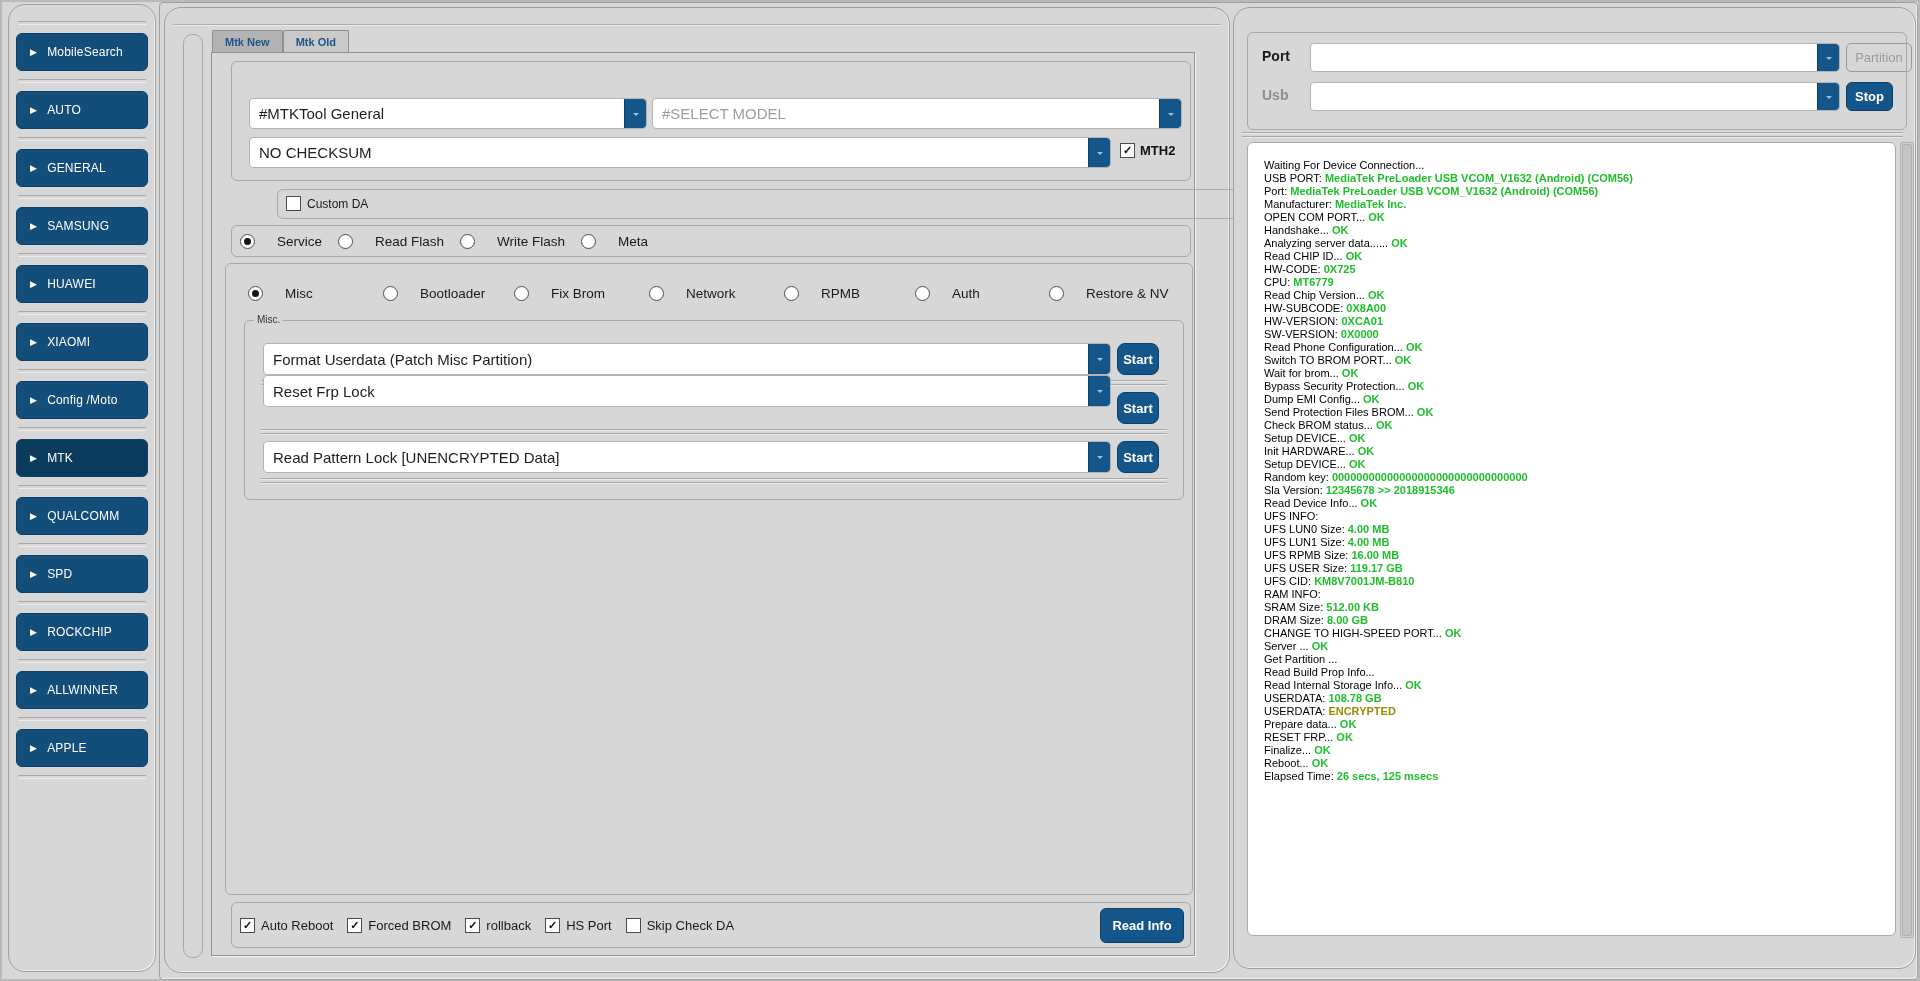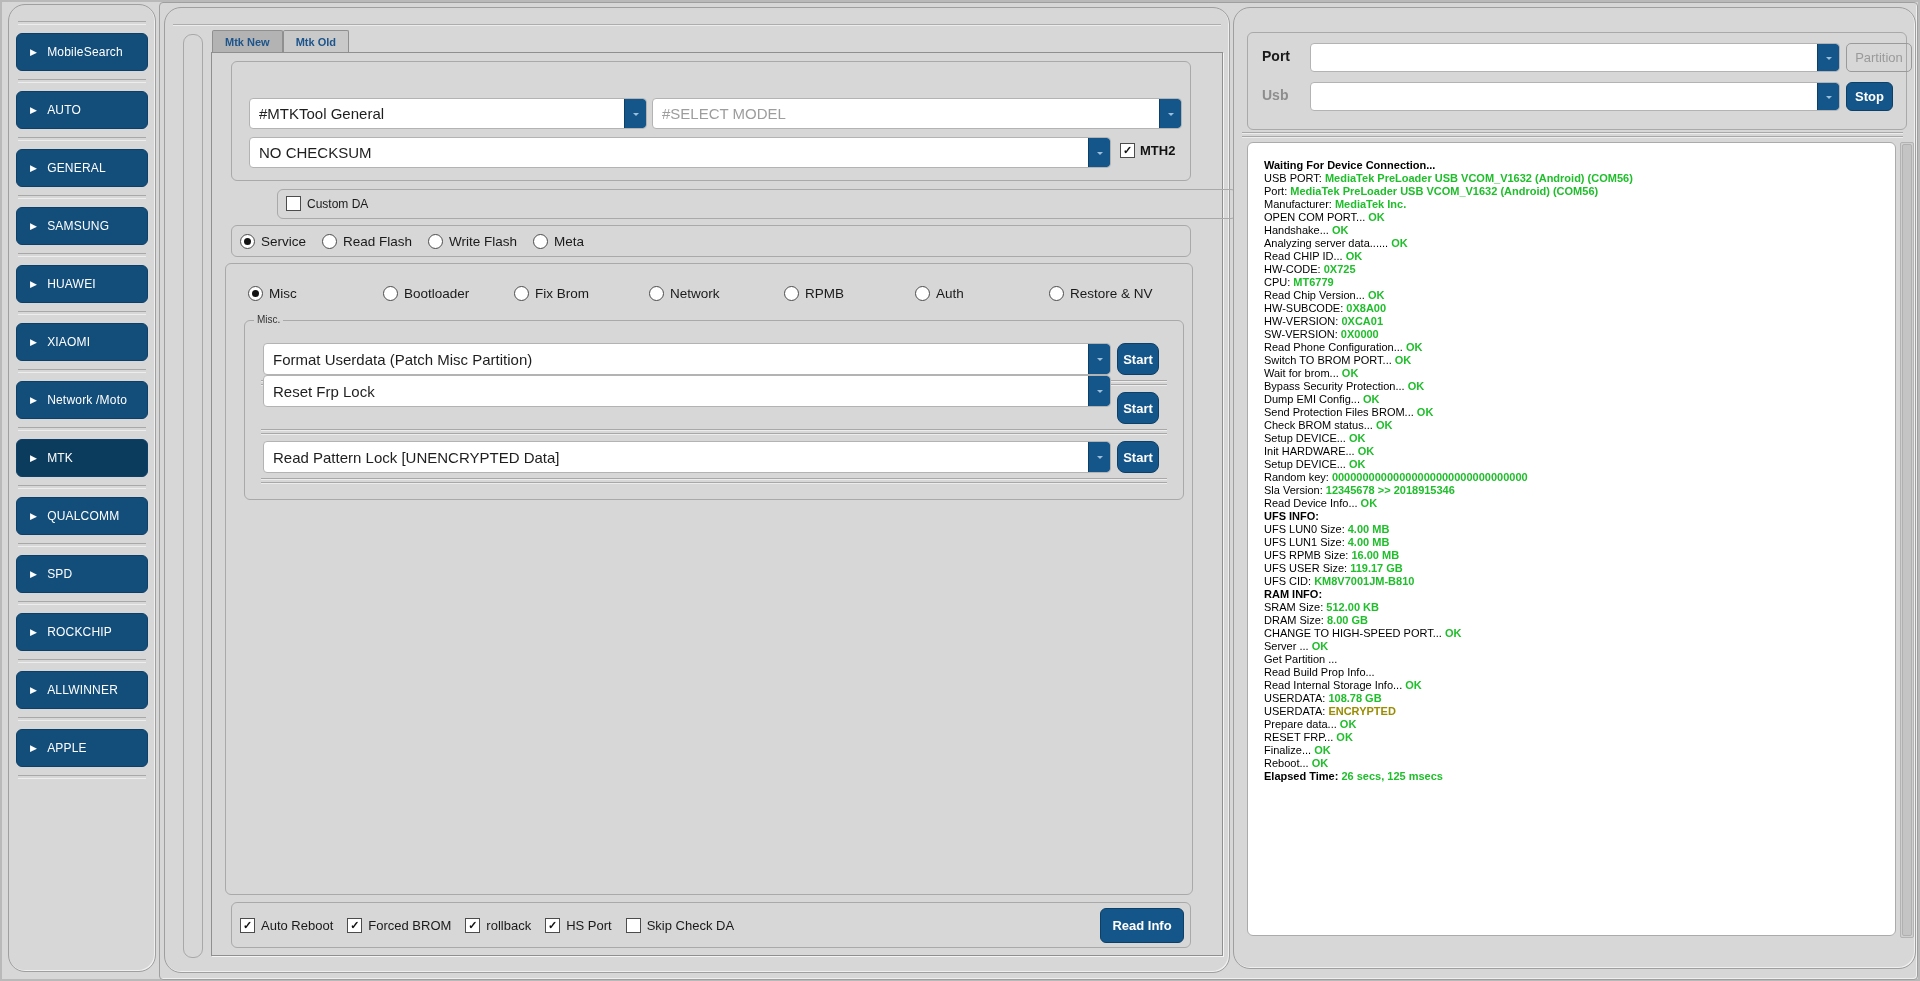--- a/index.html
+++ b/index.html
@@ -16,55 +16,55 @@
   .dd.placeholder .dd-text{color:#9d9d9d;}
   .dd .dd-btn{width:21px;background:#15568a;border-left:1px solid #0d4068;display:flex;align-items:center;justify-content:center;border-radius:0 3px 3px 0;}
   .dd .dd-btn::after{content:'';border:3px solid transparent;border-top-color:#9cc0dc;margin-top:4px;}
   .btn-blue{background:#15568a;color:#fff;font-weight:bold;border:1px solid #0d4068;border-radius:7px;
             display:flex;align-items:center;justify-content:center;font-size:13px;cursor:pointer;}
   .btn-ghost{background:transparent;color:#9a9a9a;border:1px solid #9a9a9a;border-radius:5px;
              display:flex;align-items:center;justify-content:center;font-size:13px;}
   .cb{display:inline-flex;align-items:center;gap:6px;font-size:13px;color:#1a1a1a;white-space:nowrap;}
   .cb .box{width:13px;height:13px;background:#fff;border:1px solid #4c4c4c;display:flex;align-items:center;justify-content:center;
            font-size:11px;font-weight:bold;color:#111;line-height:1;}
-  .rd{display:inline-flex;align-items:center;gap:6px;font-size:13.5px;color:#1a1a1a;white-space:nowrap;}
+  .rd{display:inline-flex;align-items:center;gap:22px;font-size:13.5px;color:#1a1a1a;white-space:nowrap;}
   .rd .cir{width:13px;height:13px;border-radius:50%;background:#fff;border:1px solid #4c4c4c;position:relative;flex:0 0 auto;}
   .rd.sel .cir::after{content:'';position:absolute;inset:3px;border-radius:50%;background:#141414;}
   
   .sidebar{left:8px;top:4px;width:146px;height:966px;}
   .sidebar-inner{padding:8px 7px 0 7px;display:flex;flex-direction:column;}
   .side-grip{height:2px;border-top:1px solid #a8a8a8;border-bottom:1px solid #ededed;margin:8px 2px;}
   .side-btn{height:36px;border-radius:6px;background:#134e7b;color:#fff;display:flex;align-items:center;
             font-size:12px;letter-spacing:.2px;cursor:pointer;border:1px solid #0d4068;}
   .side-btn .tri{font-size:9px;margin:0 10px 0 13px;color:#fff;}
   .side-btn.active{background:#0c3c5d;}
   
   .workspace{left:159px;top:2px;width:1757px;height:976px;border-radius:4px;}
   .main{left:4px;top:4px;width:1064px;height:964px;}
   .main-topline{position:absolute;top:16px;left:8px;right:8px;height:1px;background:#adadad;box-shadow:0 1px 0 #ececec;}
   .vstrip{position:absolute;left:18px;top:26px;width:18px;height:922px;border:1px solid #a8a8a8;border-radius:9px;background:#d7d7d7;}
   .tabbar{position:absolute;left:47px;top:22px;display:flex;}
   .tab{height:22px;padding:0 12px;display:flex;align-items:center;font-size:11px;font-weight:bold;color:#1c548c;
        border:1px solid #8f8f8f;border-bottom:none;background:#c9c9c9;cursor:pointer;border-radius:2px 2px 0 0;}
   .tab.active{background:#b3b3b3;}
   .tabpage{position:absolute;left:46px;top:44px;width:982px;height:902px;border:1px solid #8f8f8f;background:#d7d7d7;
-           box-shadow:1px 1px 0 #f4f4f4;padding-left:28px;}
+           box-shadow:1px 1px 0 #f4f4f4;}
   .groupbox{position:absolute;border:1px solid #a9a9a9;border-radius:6px;}
   .fieldset-title{position:absolute;top:-7px;left:9px;font-size:10px;color:#333;background:#d7d7d7;padding:0 3px;}
   .mth2{position:absolute;display:inline-flex;align-items:center;gap:5px;font-size:13px;font-weight:bold;color:#111;}
   .row-flex{position:absolute;display:flex;align-items:center;}
   .start-btn{position:absolute;width:40px;height:30px;border-radius:8px;}
   .readinfo-btn{position:absolute;right:6px;top:5px;width:82px;height:33px;border-radius:6px;}
   
   .right{left:1073px;top:4px;width:681px;height:960px;}
   .conn-label{position:absolute;font-size:14px;font-weight:bold;}
   .log-box{position:absolute;left:13px;top:134px;width:649px;height:794px;background:#fff;border:1px solid #ababab;border-radius:6px;
            overflow:hidden;padding:16px 10px 0 16px;box-sizing:border-box;}
   .log-line{font-size:11px;line-height:13px;white-space:nowrap;}
-  .lg-k{color:#000;} .lg-b{color:#000;font-weight:bold;}
+  .lg-k{color:#000;} .lg-b{color:#000;font-weight:normal;}
   .lg-g{color:#1fbe2b;font-weight:bold;} .lg-y{color:#9a8c00;font-weight:bold;}
   .scrollbar{position:absolute;left:666px;top:134px;width:12px;height:794px;background:#cfcfcf;border:1px solid #b3b3b3;border-radius:2px;}
   .scroll-thumb{position:absolute;inset:1px;background:#c4c4c4;border:1px solid #b0b0b0;border-radius:2px;}
 </style>
 </head>
 <body>
 
 <div class="app">
 
   <div class="panel sidebar">
@@ -95,21 +95,21 @@
           <span>HUAWEI</span>
         </div>
         <div class="side-grip"></div>
         <div class="side-btn">
           <span class="tri">▶</span>
           <span>XIAOMI</span>
         </div>
         <div class="side-grip"></div>
         <div class="side-btn">
           <span class="tri">▶</span>
-          <span>Network /Moto</span>
+          <span>Config /Moto</span>
         </div>
         <div class="side-grip"></div>
         <div class="side-btn active">
           <span class="tri">▶</span>
           <span>MTK</span>
         </div>
         <div class="side-grip"></div>
         <div class="side-btn">
           <span class="tri">▶</span>
           <span>QUALCOMM</span>

